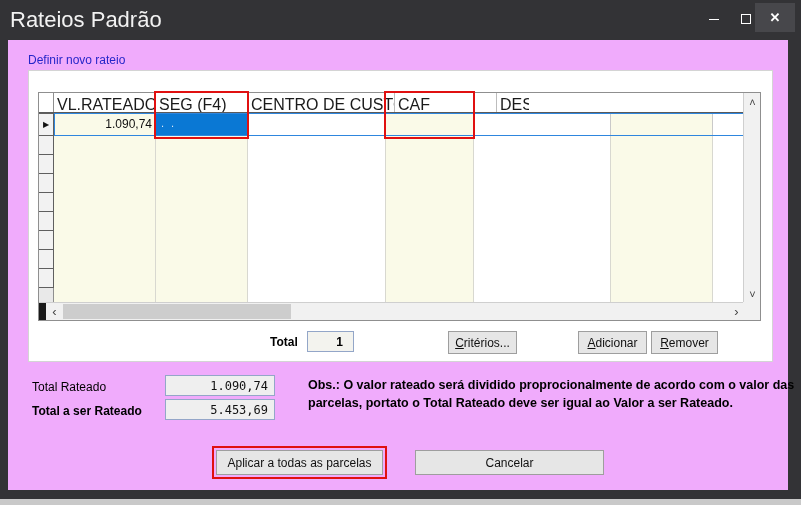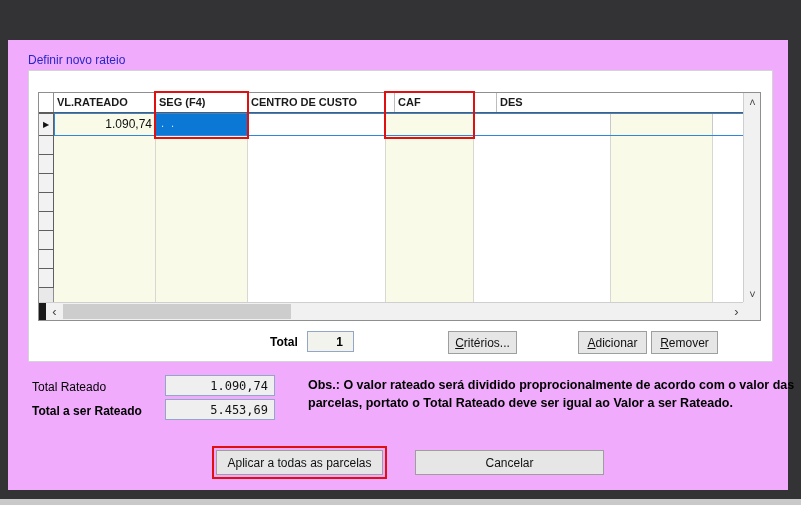--- a/index.html
+++ b/index.html
@@ -21,21 +21,21 @@
 
   
   .content { position:absolute; left:8px; top:40px; width:780px; height:450px; background:#f0abfc; font-size:12px; }
 
   .gb-label { position:absolute; left:20px; top:13px; color:#2626c9; font-size:12px; }
   .groupbox { position:absolute; left:20px; top:30px; width:745px; height:292px; border:1px solid #d4d4d4; background:#ffffff; }
 
   
   .grid { position:absolute; left:30px; top:52px; width:723px; height:229px; border:1px solid #8f8f8f; background:#ffffff; overflow:hidden; }
   .grid-header { position:absolute; left:0; top:0; width:706px; height:20px; display:flex; border-bottom:1px solid #5a5a5a; background:#ffffff; }
-  .hcell { height:100%; padding:3px 0 7px 3px; font-size:11px; color:#1a1a1a; white-space:nowrap; overflow:hidden; border-right:1px solid #bdbdbd;font-weight:bold; }
+  .hcell { height:100%; padding:3px 0 7px 3px; font-size:16px; color:#1a1a1a; white-space:nowrap; overflow:hidden; border-right:1px solid #bdbdbd; }
   .hc-corner { width:15px; border-right:1px solid #8f8f8f; }
   .w0{width:102px;} .w1{width:92px;} .w2{width:138px;} .w3{width:88px;} .w4{width:147px;} .w5{width:102px;} .w6{width:32px; border-right:none;}
 
   .grid-body { position:absolute; left:0; top:20px; width:706px; height:189px; overflow:hidden; }
   .stripe { position:absolute; top:0; height:189px; border-right:1px solid #d8d8d0; }
   .s0{left:15px;  width:102px; background:#fafae8;}
   .s1{left:117px; width:92px;  background:#fafae8;}
   .s2{left:209px; width:138px; background:#ffffff;}
   .s3{left:347px; width:88px;  background:#fafae8;}
   .s4{left:435px; width:137px; background:#ffffff;}
@@ -91,20 +91,32 @@
   
   .aplicar-wrap { position:absolute; left:204px; top:406px; border:2px solid #e01010; padding:2px; }
   .btn-aplicar { width:167px; height:25px; }
   .btn-cancelar { position:absolute; left:407px; top:410px; width:189px; height:25px; }
 </style>
 </head>
 <body>
 
 <div class="window">
 
+  <div class="titlebar">
+    <div class="window-title">Rateios Padrão</div>
+    <div class="win-btn btn-min">
+        <span class="dash"></span>
+      </div>
+    <div class="win-btn btn-max">
+        <span class="square"></span>
+      </div>
+    <div class="win-btn btn-close">
+        <span>✕</span>
+      </div>
+  </div>
 
   <div class="content">
 
     <div class="gb-label">Definir novo rateio</div>
     <div class="groupbox"></div>
 
     <div class="grid">
 
       <div class="grid-header">
         <div class="hcell hc-corner"></div>

